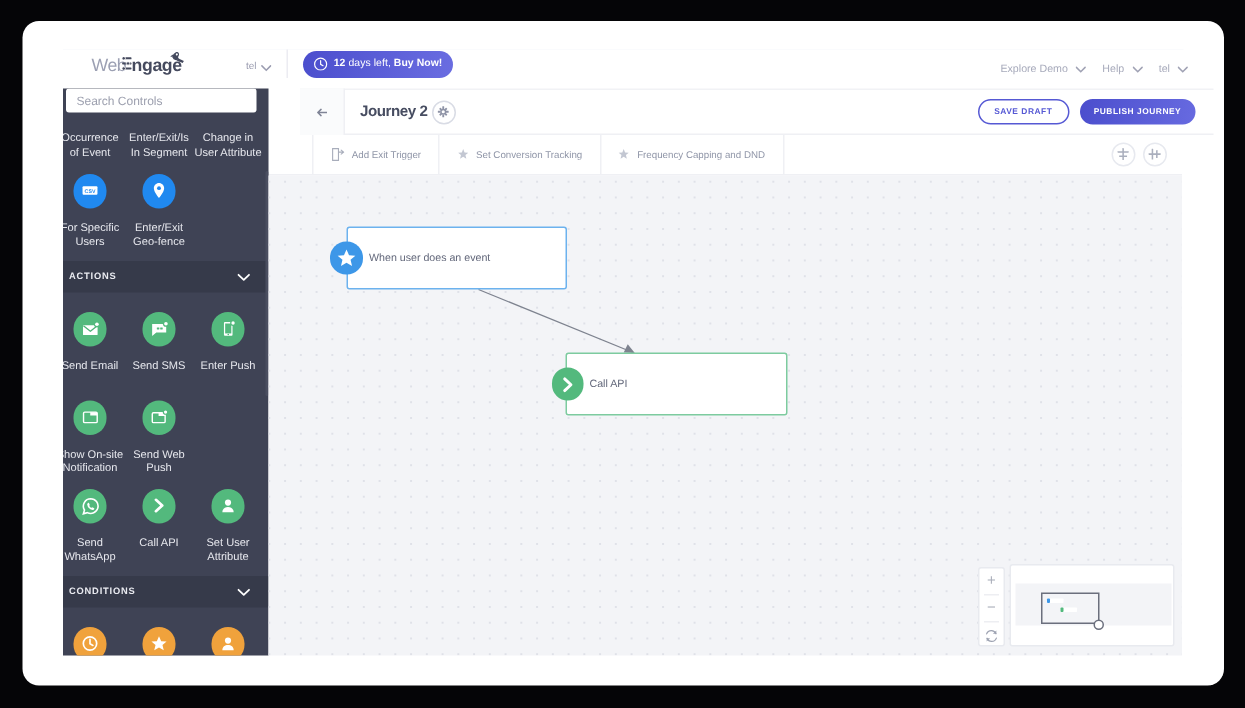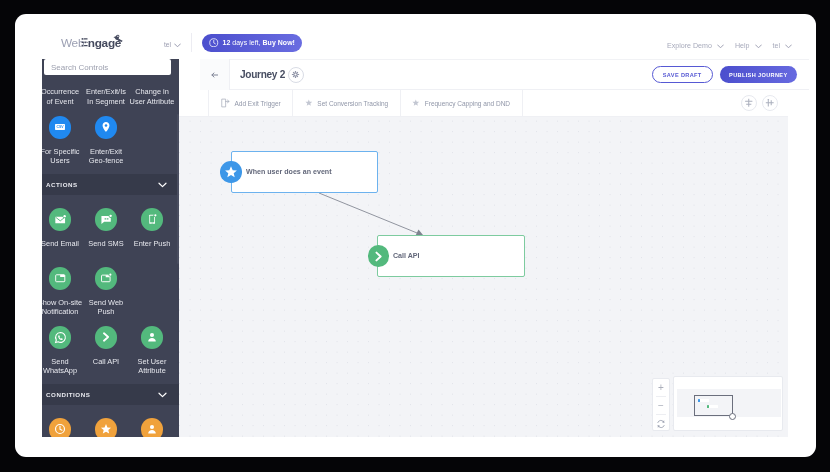--- a/index.html
+++ b/index.html
@@ -78,21 +78,21 @@
              justify-content:space-between; padding:0 12px 0 4px; }
   .sechead span { font-size:6.2px; color:#e9eaf0; font-weight:700; letter-spacing:0.55px; }
   .scrollbar { position:absolute; right:0; top:0; width:2px; background:#565a6b; border-radius:1px; }
 
   
   .canvas { position:absolute; left:164px; top:103px; width:609px; height:320px;
             background-color:#f3f4f7; overflow:hidden;
             background-image: radial-gradient(circle, #dfe1e8 0.6px, transparent 0.7px);
             background-size: 10.5px 10.5px; background-position: 5.8px 9.4px; }
   .node { position:absolute; background:#fff; border-radius:2px; }
-  .node-lbl { position:absolute; font-size:7.1px; color:#62677a;font-weight:bold; }
+  .node-lbl { position:absolute; font-size:7.1px; color:#62677a; }
   .nodecirc { position:absolute; width:21.5px; height:21.5px; border-radius:50%;
               display:flex; align-items:center; justify-content:center; }
 
   
   .zoomctl { position:absolute; left:637px; top:364px; width:18px; height:53px;
              background:#fff; border:1px solid #e8eaef; border-radius:2px; }
   .zbtn { height:17px; display:flex; align-items:center; justify-content:center;
           color:#aaaeba; font-size:10px; }
   .zsep { height:1px; background:#edeef2; margin:0 3px; }
   .minimap { position:absolute; left:658px; top:362px; width:110px; height:55px;

